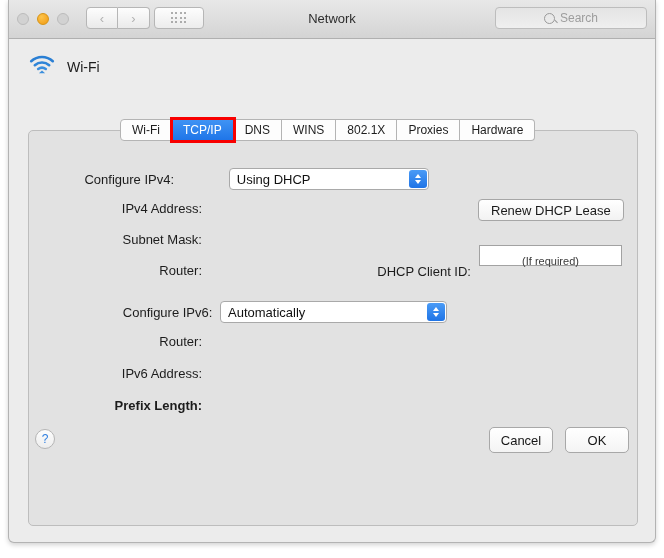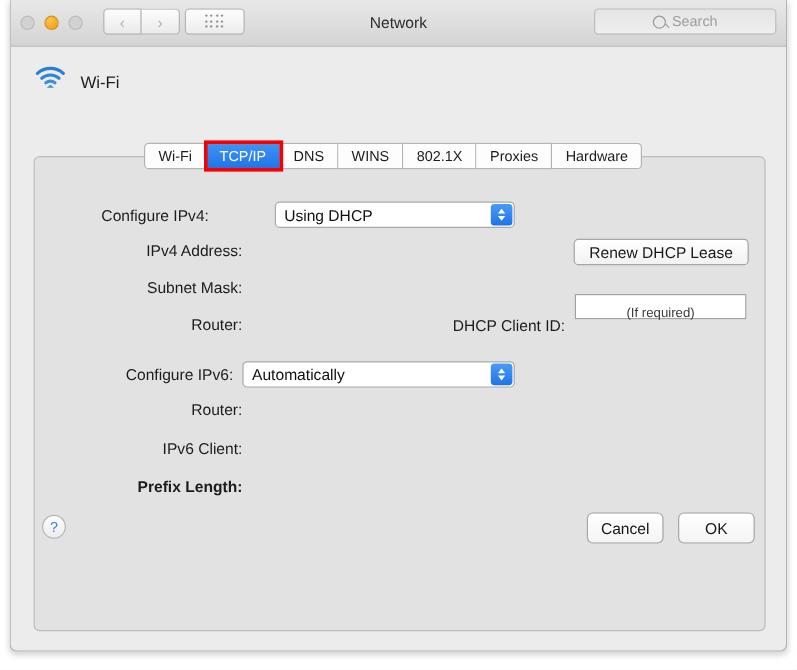--- a/index.html
+++ b/index.html
@@ -458,40 +458,40 @@
       <div class="row" style="left:330px; top:100px;">
         <span class="flabel" style="width:112px;margin-top:33px;">DHCP Client ID:</span>
         <span style="width:8px;"></span>
         <input class="textfield" type="text" placeholder="" style="">
       </div>
 
       <div class="row" style="left:450px; top:124px; width:143px; justify-content:center;text-align:center;">
         <span class="hint">(If required)</span>
       </div>
 
-      <div class="row" style="left:0; top:170px; width:400px;">
+      <div class="row" style="left:18px; top:170px; width:400px;">
         <span class="flabel" style="width:173px;">Configure IPv6:</span>
         <span style="width:8px;"></span>
         <div class="popup">
           <span>Automatically</span>
           <span class="stepper">
             <span class="chev up"></span>
               <span class="chev down"></span>
           </span>
         </div>
       </div>
 
       <div class="row" style="left:0; top:203px; width:400px;">
         <span class="flabel" style="width:173px;">Router:</span>
         <span style="width:8px;"></span>
         <span class="flabel" style="text-align:left;"></span>
       </div>
 
       <div class="row" style="left:0; top:235px; width:400px;">
-        <span class="flabel" style="width:173px;">IPv6 Client:</span>
+        <span class="flabel" style="width:173px;">IPv6 Address:</span>
         <span style="width:8px;"></span>
         <span class="flabel" style="text-align:left;"></span>
       </div>
 
       <div class="row" style="left:0; top:267px; width:400px;">
         <span class="flabel" style="width:173px;font-weight:bold;">Prefix Length:</span>
         <span style="width:8px;"></span>
         <span class="flabel" style="text-align:left;"></span>
       </div>
 

